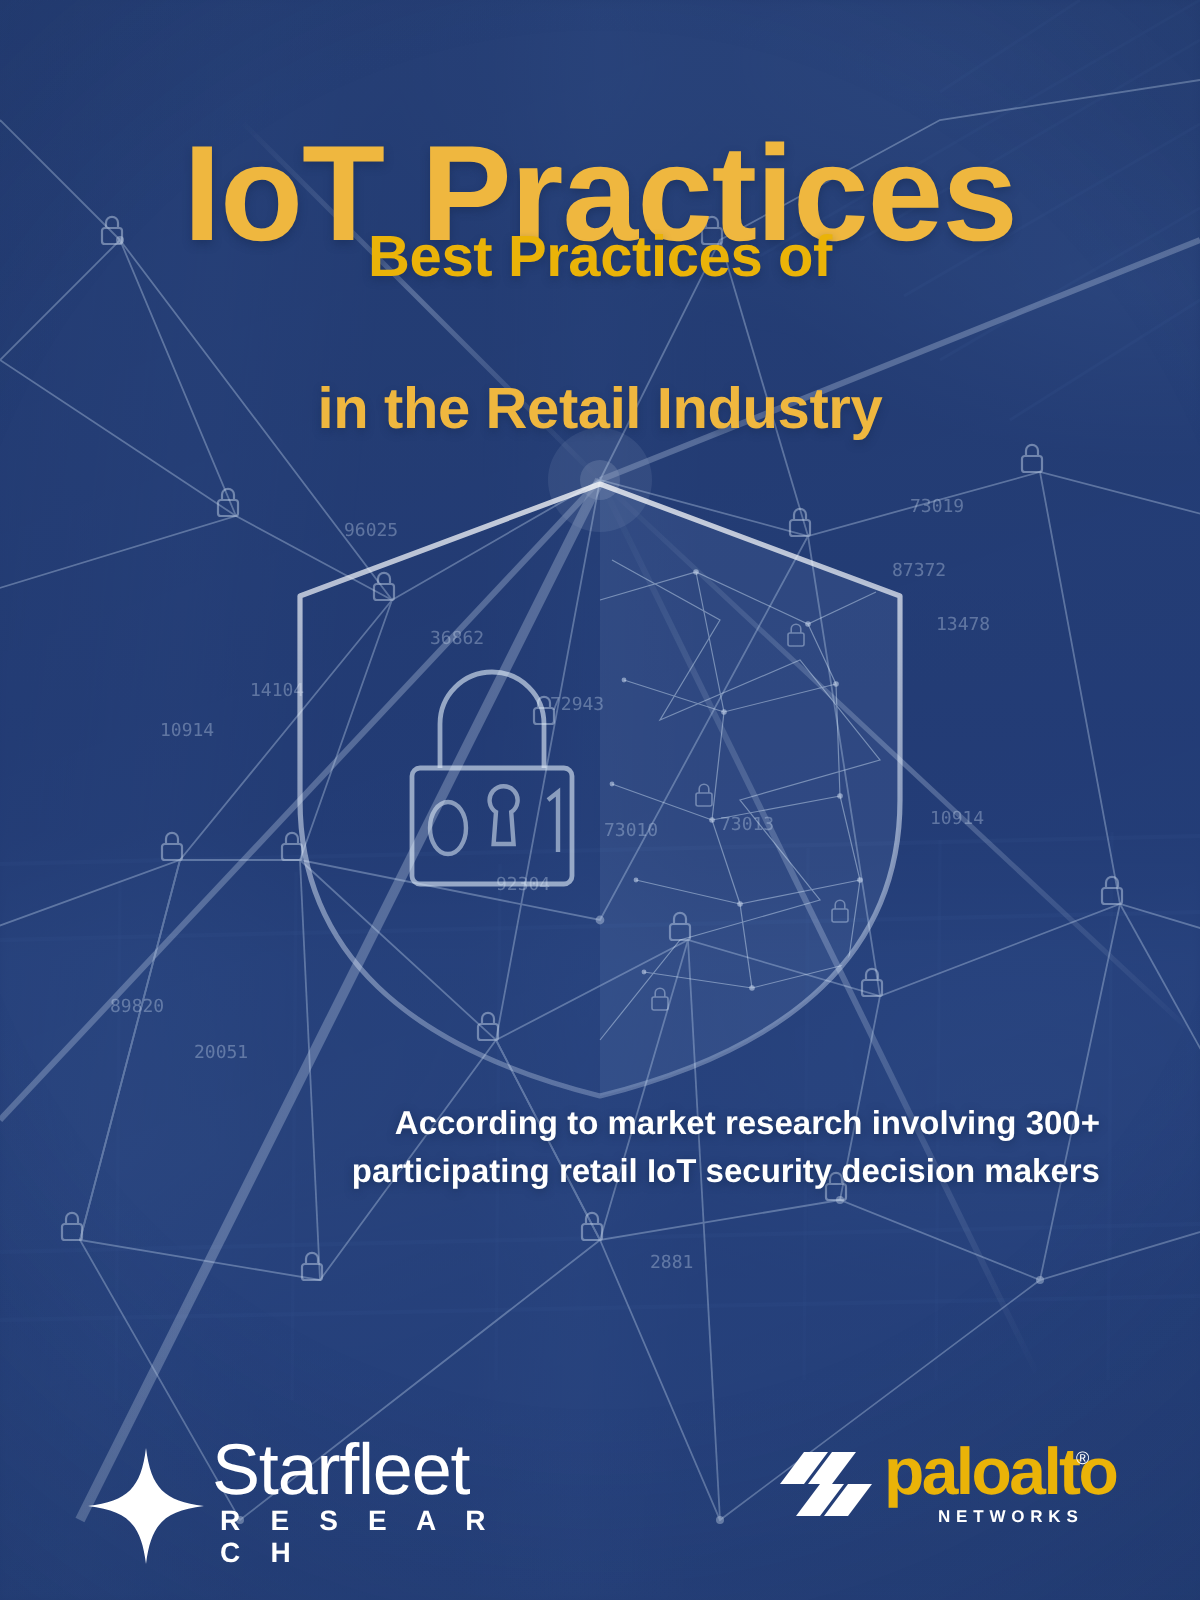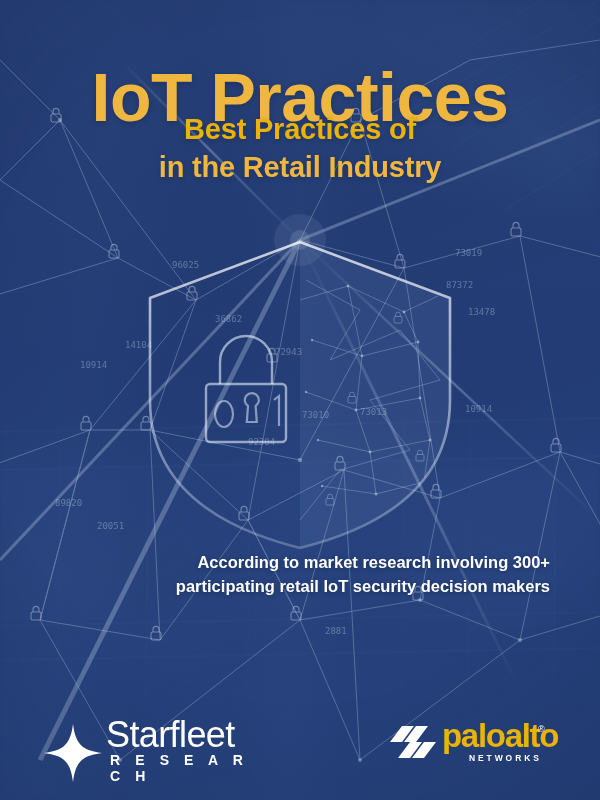--- a/index.html
+++ b/index.html
@@ -98,21 +98,21 @@
     text-align: center;
   }
   .sub-line {
     font-size: 29px;
     line-height: 1.32;
     font-weight: 700;
     color: #eab308;
     text-shadow: 0 2px 4px rgba(20,40,80,.40);
     letter-spacing: -0.2px;
   }
-  .sub-line.accent { color: #efb73f; }
+  .sub-line.accent { color: #efb73f; margin-top: 38px; }
 
   #blurb {
     position: absolute;
     top: 551px;
     left: 50px;
     right: 50px;
     text-align: right;
     font-size: 16.5px;
     line-height: 1.45;
     font-weight: 700;

